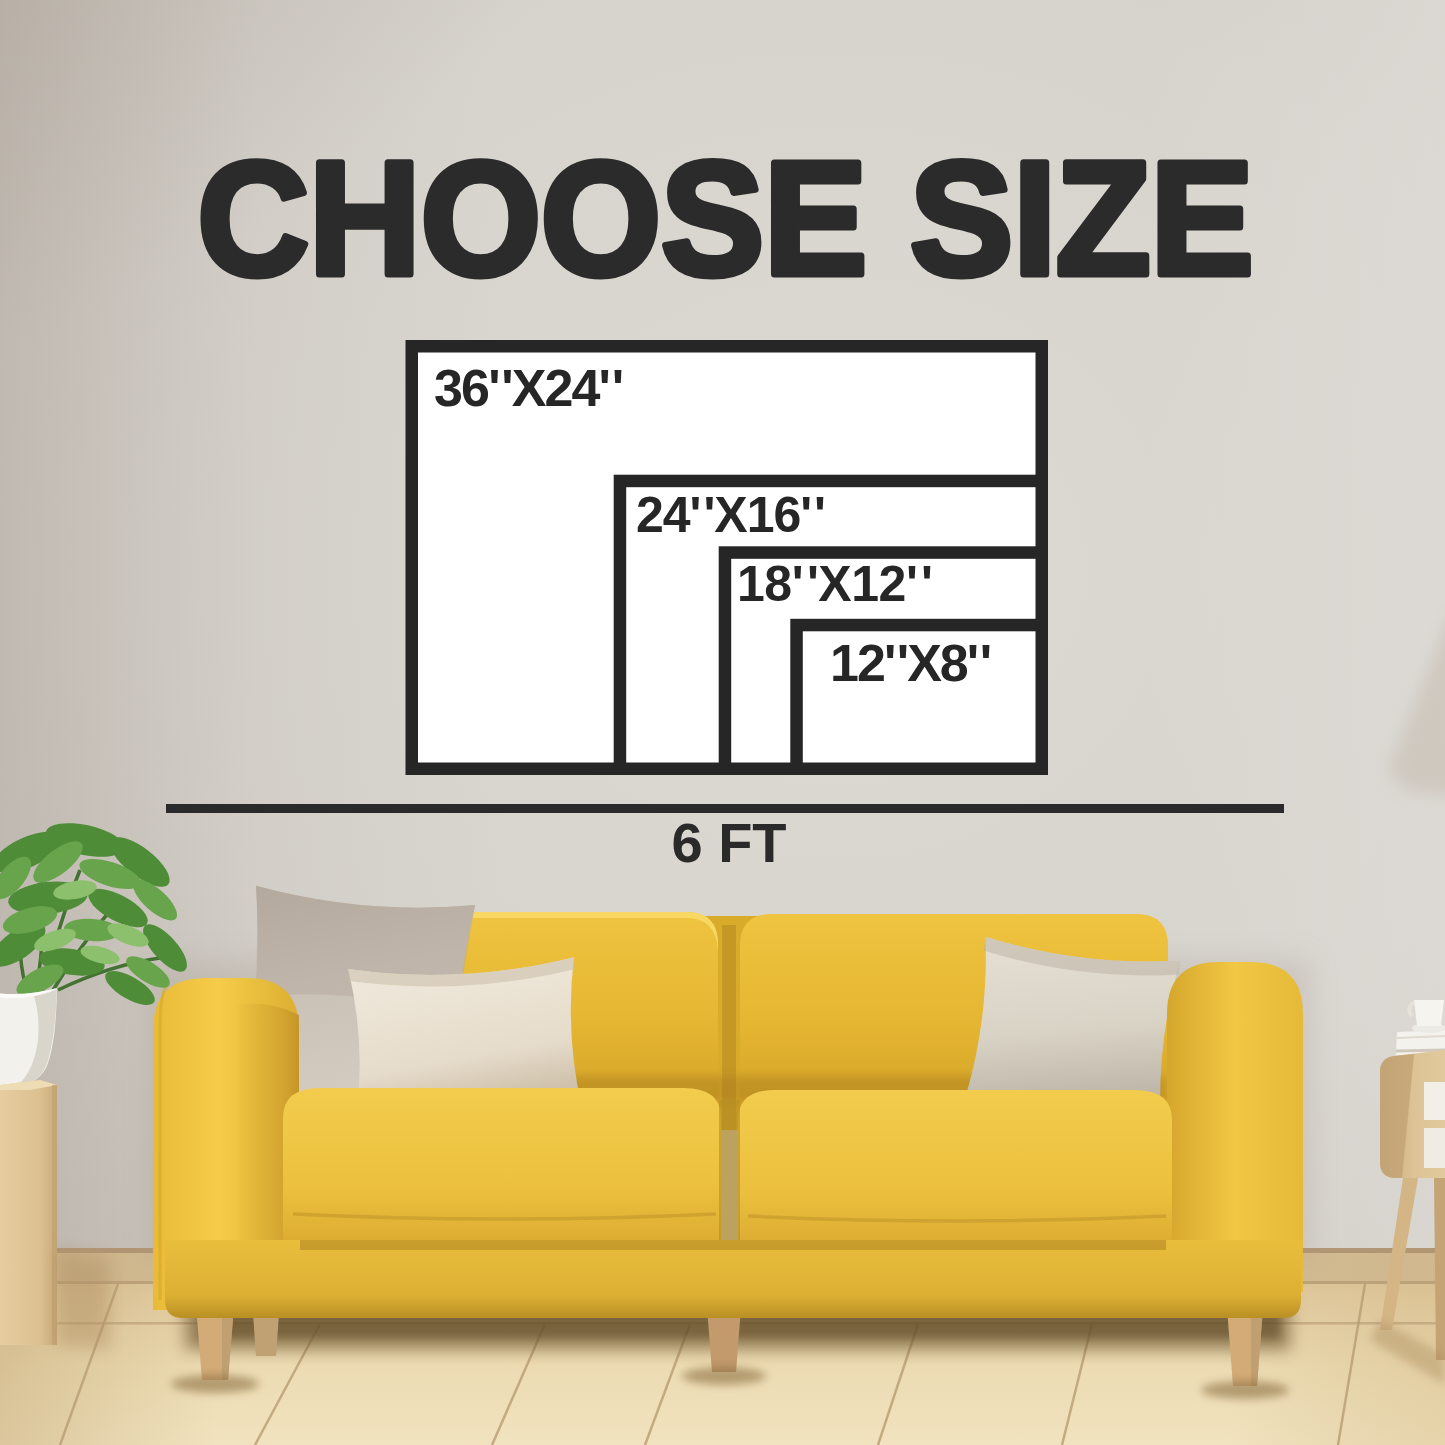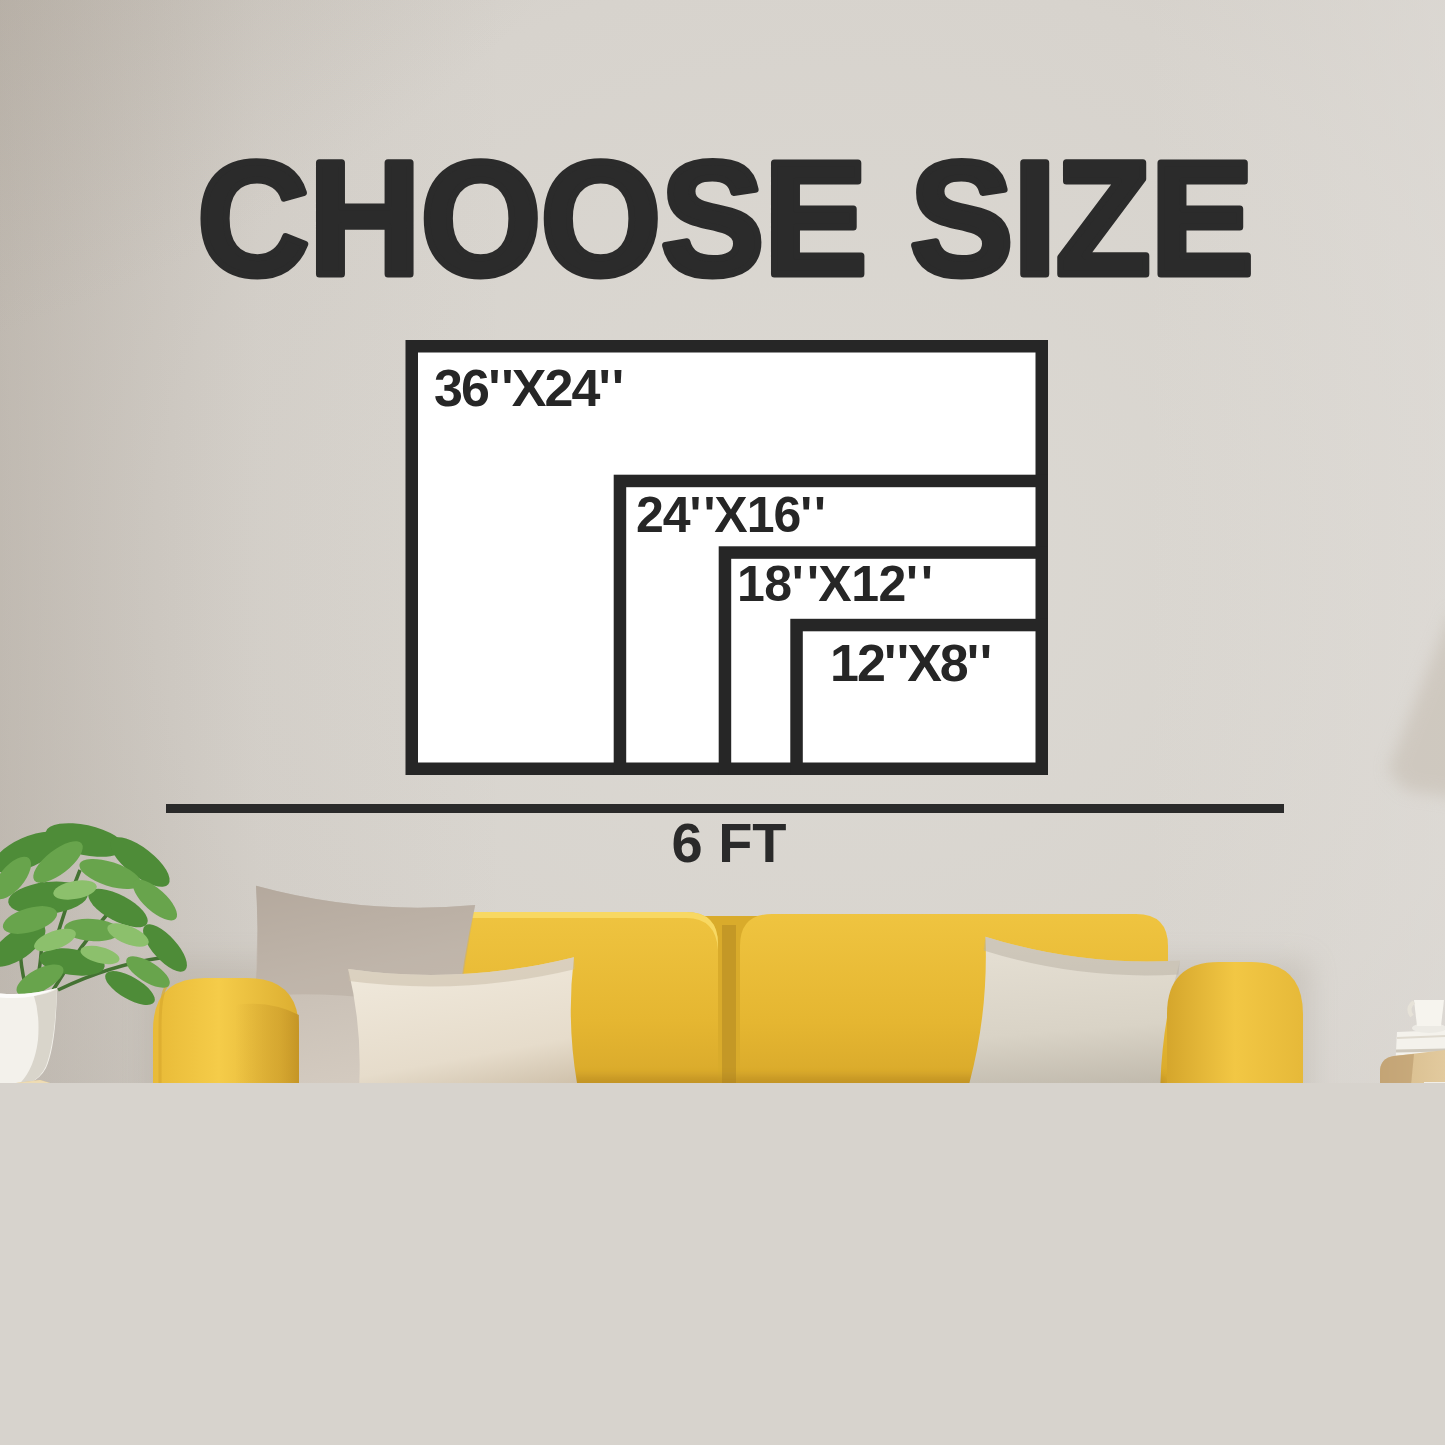--- a/index.html
+++ b/index.html
@@ -1,16 +1,16 @@
 <!DOCTYPE html>
 <html><head>
 <meta charset="utf-8">
 <style>
   html,body{margin:0;padding:0;background:#d7d3cd;}
-  #stage{position:relative;width:1445px;height:1083px;overflow:hidden;}
+  #stage{position:relative;width:1445px;height:1445px;overflow:hidden;}
   svg{display:block;}
   text{font-family:"Liberation Sans",sans-serif;}
 </style>
 </head>
 <body>
 <div id="stage">
 <svg width="1445" height="1445" viewBox="0 0 1445 1445">
 <defs>
   <radialGradient id="wallGrad" cx="0.58" cy="0.45" r="0.95">
     <stop offset="0" stop-color="#dcd9d3"></stop>

